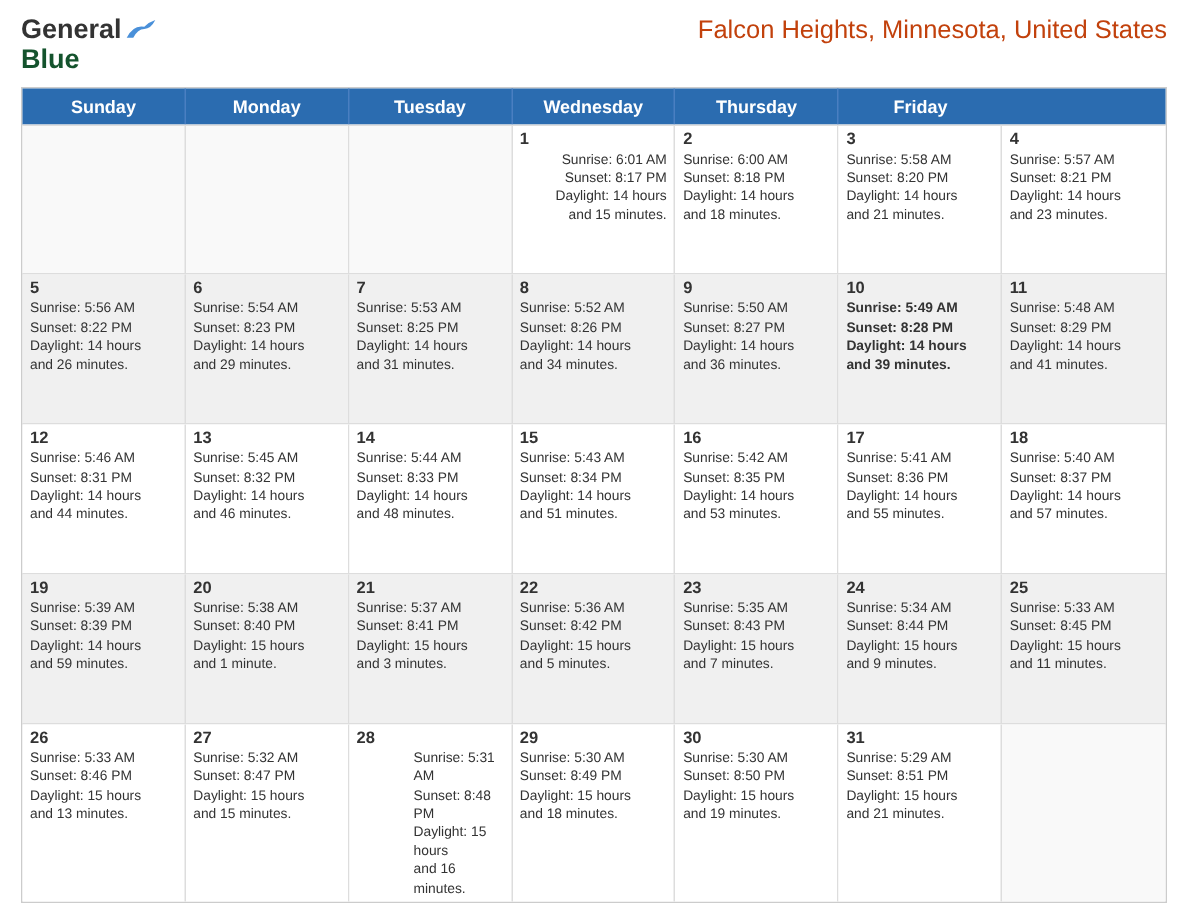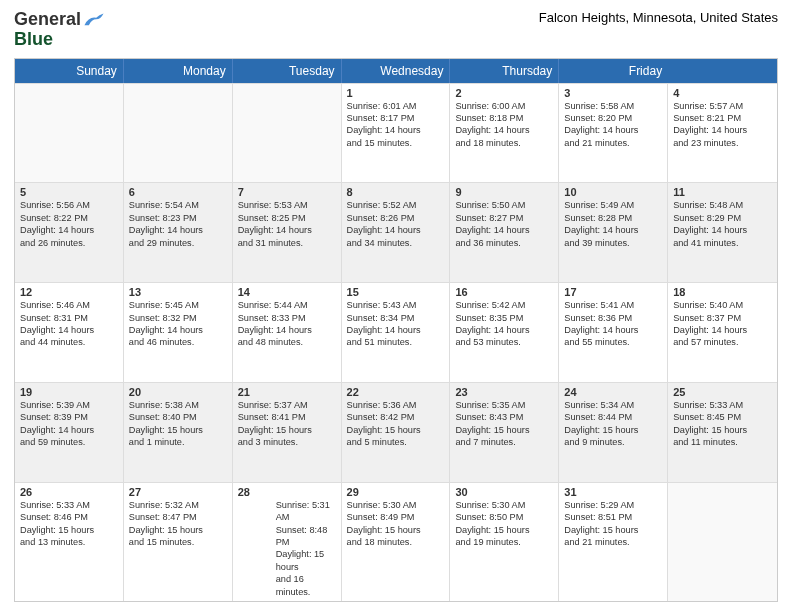--- a/index.html
+++ b/index.html
@@ -47,42 +47,42 @@
     }
     .title-block {
       text-align: right;
     }
     .title-block h1 {
       font-size: 32px;
       font-weight: bold;
       color: #222;
     }
     .title-block h2 {
-      font-size: 13px;
+      font-size: 17px;
       font-weight: normal;
-      color: #000000;
+      color: #c2410c;
     }
     .calendar {
       flex: 1;
       display: flex;
       flex-direction: column;
       border: 1px solid #ccc;
     }
     .cal-header {
       display: grid;
       grid-template-columns: repeat(7, 1fr);
       background: #2b6cb0;
     }
     .cal-header-cell {
       color: #fff;
-      font-weight: normal;
+      font-weight: bold;
       font-size: 12px;
       padding: 5px 6px;
       border-right: 1px solid #4a7fc1;
-      text-align: right;
+      text-align: center;
     }
     .cal-header-cell:last-child { border-right: none; }
     .cal-body {
       flex: 1;
       display: flex;
       flex-direction: column;
     }
     .cal-row {
       display: grid;
       grid-template-columns: repeat(7, 1fr);
@@ -145,21 +145,21 @@
       <div class="cal-header-cell">Thursday</div>
       <div class="cal-header-cell">Friday</div>
     </div>
     <div class="cal-body" id="cal-body">
     <div class="cal-row">
           <div class="cal-cell empty"></div>
           <div class="cal-cell empty"></div>
           <div class="cal-cell empty"></div>
           <div class="cal-cell">
             <span class="day-num">1</span>
-            <div class="cell-text" style="white-space: pre-line;">Sunrise: 6:01 AM
+            <div class="cell-text" style="white-space: pre-line; text-align: right;">Sunrise: 6:01 AM
 Sunset: 8:17 PM
 Daylight: 14 hours
 and 15 minutes.</div>
           </div>
           <div class="cal-cell">
             <span class="day-num">2</span>
             <div class="cell-text" style="white-space: pre-line;">Sunrise: 6:00 AM
 Sunset: 8:18 PM
 Daylight: 14 hours
 and 18 minutes.</div>
@@ -210,21 +210,21 @@
           </div>
           <div class="cal-cell shaded">
             <span class="day-num">9</span>
             <div class="cell-text" style="white-space: pre-line;">Sunrise: 5:50 AM
 Sunset: 8:27 PM
 Daylight: 14 hours
 and 36 minutes.</div>
           </div>
           <div class="cal-cell shaded">
             <span class="day-num">10</span>
-            <div class="cell-text" style="white-space: pre-line;">Sunrise: 5:49 AM
+            <div class="cell-text" style="white-space: pre-line; font-weight: bold;">Sunrise: 5:49 AM
 Sunset: 8:28 PM
 Daylight: 14 hours
 and 39 minutes.</div>
           </div>
           <div class="cal-cell shaded">
             <span class="day-num">11</span>
             <div class="cell-text" style="white-space: pre-line;">Sunrise: 5:48 AM
 Sunset: 8:29 PM
 Daylight: 14 hours
 and 41 minutes.</div>

